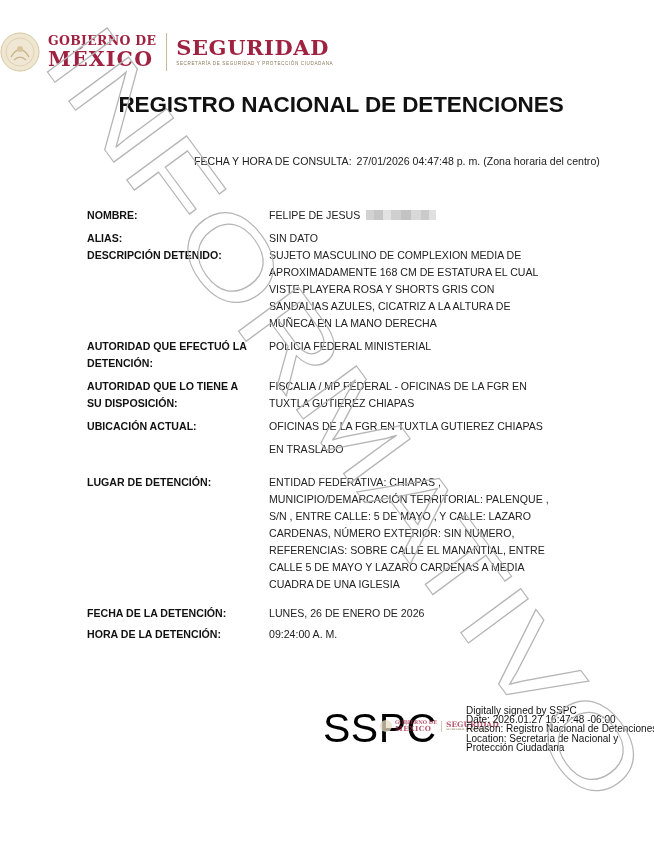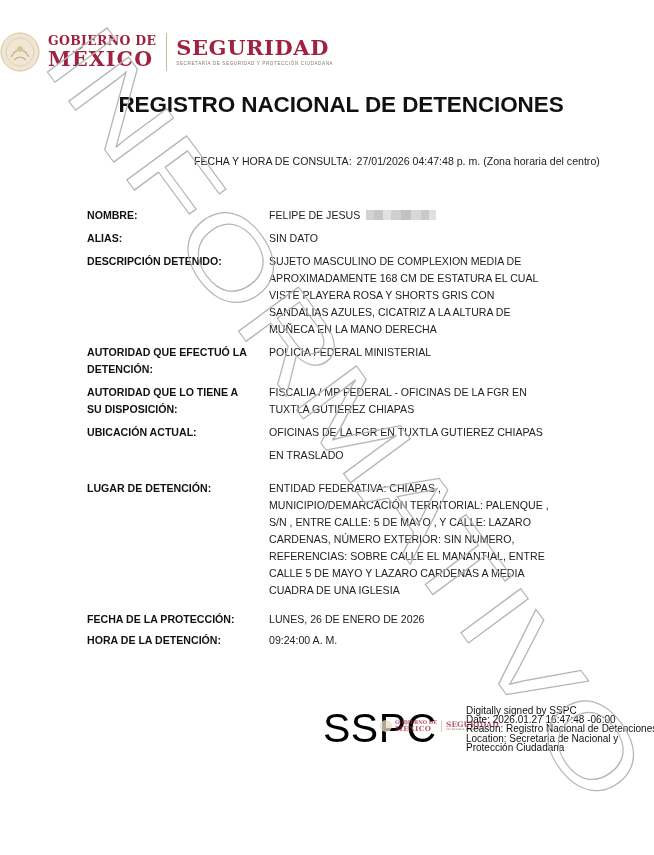--- a/index.html
+++ b/index.html
@@ -84,21 +84,21 @@
 
   <div class="fields">
 
     <div class="row" style="margin-bottom:6px">
       <div class="lbl">NOMBRE:</div>
       <div class="val">
         <span>FELIPE DE JESUS</span><span class="redact"></span>
       </div>
     </div>
 
-    <div class="row" style="margin-bottom:6px">
+    <div class="row" style="">
       <div class="lbl">ALIAS:</div>
       <div class="val">SIN DATO</div>
     </div>
 
     <div class="row" style="margin-bottom:6px">
       <div class="lbl">DESCRIPCIÓN DETENIDO:</div>
       <div class="val">
         <span class="line">SUJETO MASCULINO DE COMPLEXION MEDIA DE</span>
         <span class="line">APROXIMADAMENTE 168 CM DE ESTATURA EL CUAL</span>
         <span class="line">VISTE PLAYERA ROSA Y SHORTS GRIS CON</span>
@@ -141,21 +141,21 @@
         <span class="line">MUNICIPIO/DEMARCACIÓN TERRITORIAL: PALENQUE ,</span>
         <span class="line">S/N , ENTRE CALLE: 5 DE MAYO , Y CALLE: LAZARO</span>
         <span class="line">CARDENAS, NÚMERO EXTERIOR: SIN NUMERO,</span>
         <span class="line">REFERENCIAS: SOBRE CALLE EL MANANTIAL, ENTRE</span>
         <span class="line">CALLE 5 DE MAYO Y LAZARO CARDENAS A MEDIA</span>
         <span class="line">CUADRA DE UNA IGLESIA</span>
       </div>
     </div>
 
     <div class="row" style="margin-bottom:4px">
-      <div class="lbl">FECHA DE LA PROTECCIÓN:</div>
+      <div class="lbl">FECHA DE LA DETENCIÓN:</div>
       <div class="val">LUNES, 26 DE ENERO DE 2026</div>
     </div>
 
     <div class="row">
       <div class="lbl">HORA DE LA DETENCIÓN:</div>
       <div class="val">09:24:00 A. M.</div>
     </div>
   </div>
 
   <div class="sspc">SSPC</div>

